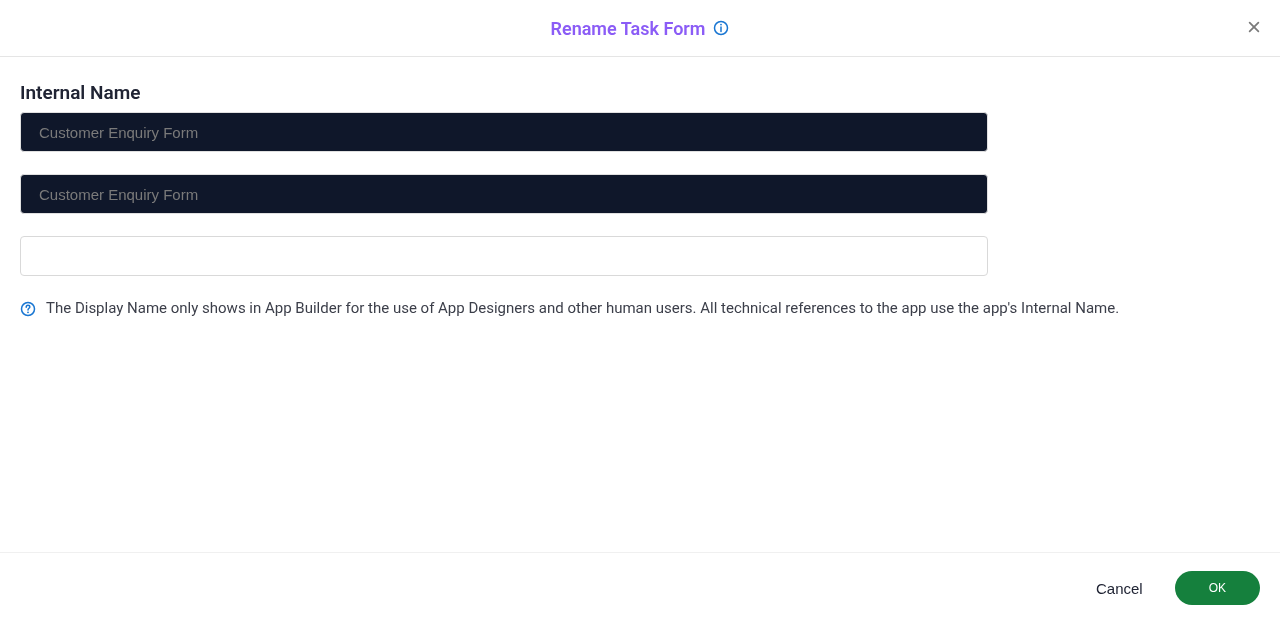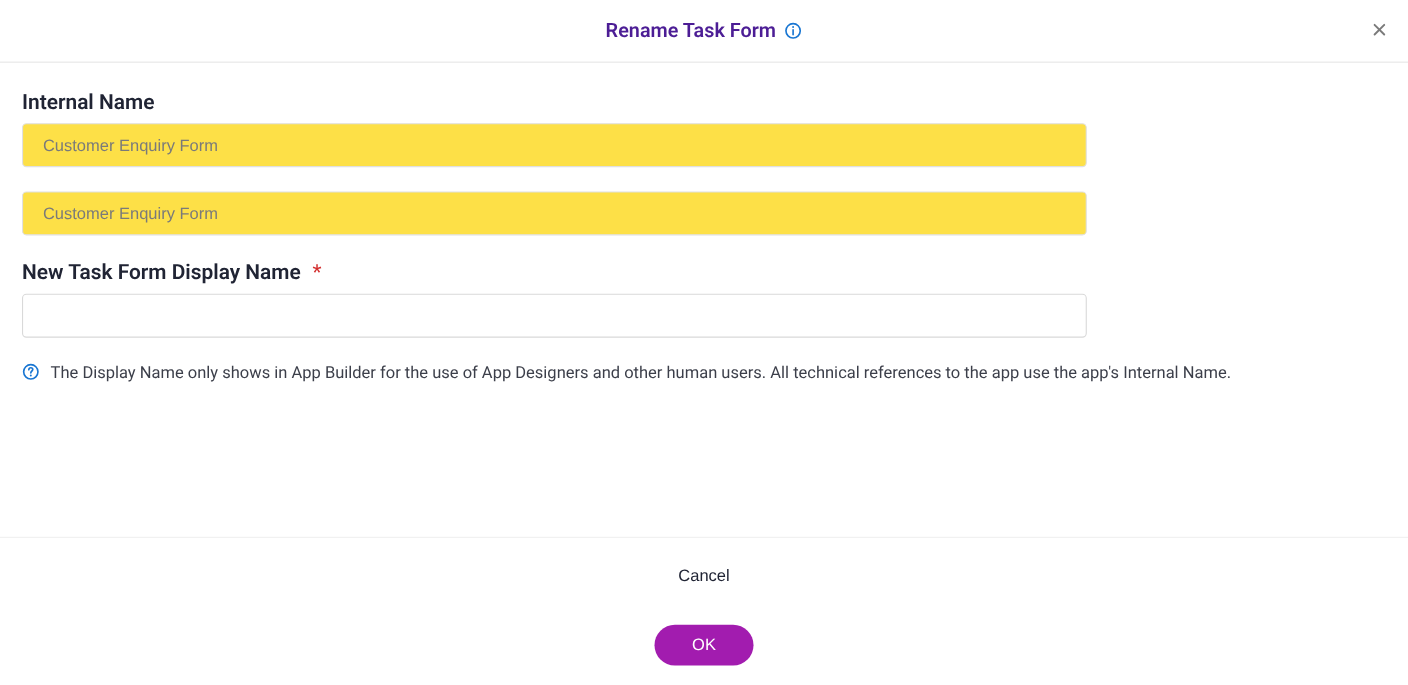--- a/index.html
+++ b/index.html
@@ -20,21 +20,21 @@
       position: relative;
       height: 57px;
       display: flex;
       align-items: center;
       justify-content: center;
       border-bottom: 1px solid #e5e5e5;
     }
     .dialog-title {
       font-size: 18px;
       font-weight: 600;
-      color: #4c1d95;
+      color: #8b5cf6;
       display: flex;
       align-items: center;
       gap: 8px;
     }
     .info-icon {
       width: 16px;
       height: 16px;
       display: inline-flex;
       align-items: center;
       justify-content: center;
@@ -78,27 +78,27 @@
       height: 40px;
       padding: 0 18px;
       font-size: 15px;
       color: #202434;
       background: #ffffff;
       border: 1px solid #d9d9d9;
       border-radius: 4px;
       outline: none;
     }
     .form-input[readonly] {
-      background: #fde047;
+      background: #0f172a;
       color: #7a7a7a;
       border-color: #e0e0e0;
     }
     .help-row {
       display: flex;
-      align-items: flex-start;
+      align-items: center;
       gap: 10px;
       margin-top: 6px;
     }
     .help-icon {
       width: 16px;
       height: 16px;
       flex-shrink: 0;
       color: #1976d2;
       margin-top: 1px;
     }
@@ -111,36 +111,35 @@
       position: absolute;
       bottom: 0;
       left: 0;
       right: 0;
       padding: 18px 20px;
       border-top: 1px solid #f0f0f0;
       display: flex;
       justify-content: flex-end;
       align-items: center;
       gap: 28px;
-      flex-direction: column;
     }
     .btn-cancel {
       background: none;
       border: none;
       font-size: 15px;
       color: #202434;
       cursor: pointer;
       padding: 8px 4px;
     }
     .btn-ok {
-      background: #a21caf;
+      background: #15803d;
       color: #ffffff;
       border: none;
       border-radius: 20px;
-      font-size: 15px;
+      font-size: 12px;
       font-weight: 500;
       padding: 10px 34px;
       cursor: pointer;
     }
   </style>
 </head>
 <body>
 
 <div class="dialog-header">
   <div class="dialog-title">
@@ -168,24 +167,20 @@
   <div class="form-group">
     <label class="form-label">Internal Name</label>
     <input type="text" class="form-input" readonly="" value="Customer Enquiry Form" style="">
   </div>
 
   <div class="form-group">
     <input type="text" class="form-input" readonly="" value="Customer Enquiry Form" style="">
   </div>
 
   <div class="form-group">
-    <label class="form-label">
-      <span>New Task Form Display Name</span>
-      <span class="required-star">*</span>
-    </label>
     <input type="text" class="form-input" value="" style="">
   </div>
 
   <div class="help-row">
     <span class="help-icon">
       <svg viewBox="0 0 16 16" width="16" height="16" fill="none" stroke="currentColor" stroke-width="1.5">
         <circle cx="8" cy="8" r="6.5"></circle>
         <path d="M6.2 6.2 C6.2 5 7 4.3 8 4.3 C9 4.3 9.8 5 9.8 6 C9.8 7.3 8 7.3 8 9" stroke-linecap="round"></path>
         <circle cx="8" cy="11.3" r="0.9" fill="currentColor" stroke="none"></circle>
       </svg>

